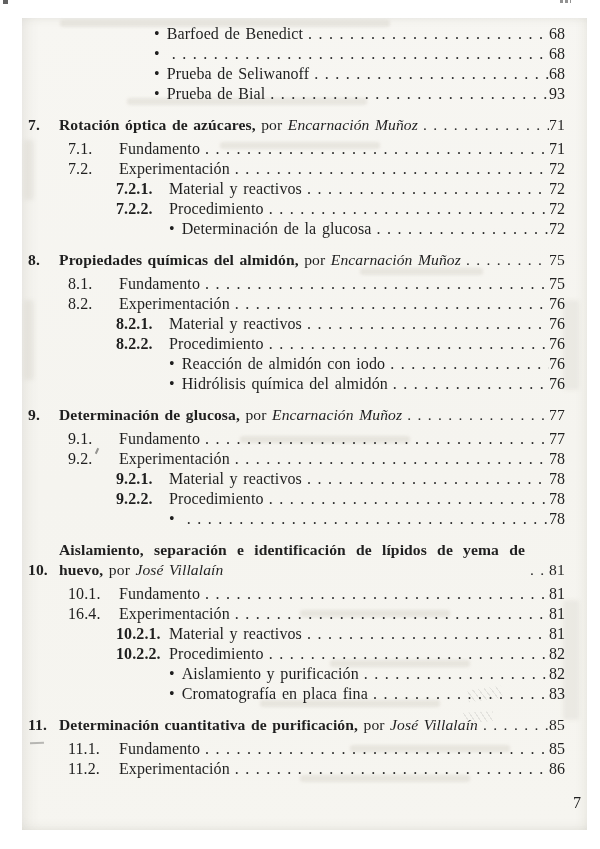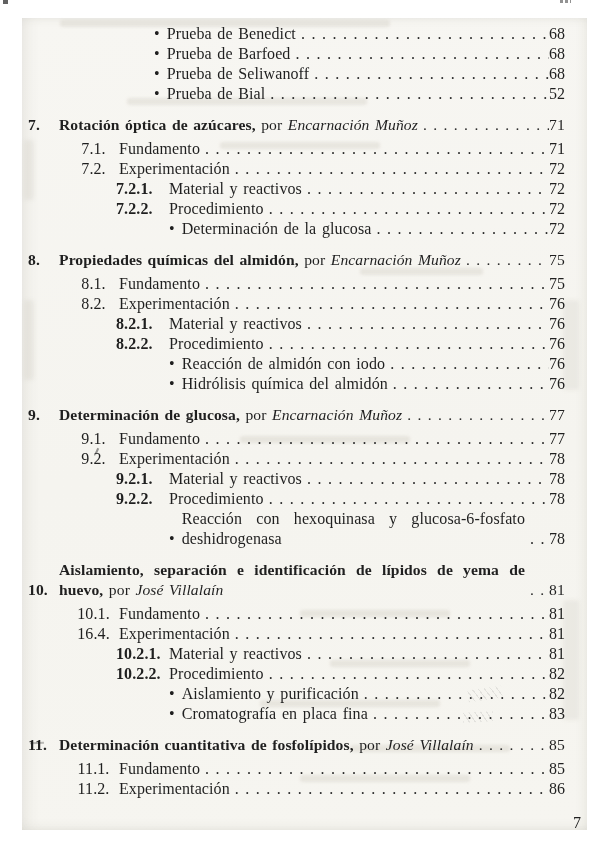--- a/index.html
+++ b/index.html
@@ -26,21 +26,21 @@
     padding:0 3px 0 5px;letter-spacing:.5px;color:#2a2a2a;}
   .page{flex:none;width:32px;}
   .bullet-glyph{flex:none;padding-right:7px;}
   
   .row.orphan{padding-left:126px;}
   .row.heading{padding-left:0;font-size:15.6px;margin-bottom:4px;}
   .row.heading .num{width:31px;font-weight:bold;}
   .row.heading b{font-weight:bold;margin-top:48px;}
   .row.heading i{font-style:italic;}
   .row.sub{padding-left:40px;}
-  .row.sub .num{width:51px;text-align:center;}
+  .row.sub .num{width:51px;}
   .row.subsub{padding-left:88px;}
   .row.subsub .num{width:53px;font-weight:bold;}
   .row.bullet3{padding-left:141px;}
   .section{margin-top:11px;}
   .footer-row{display:flex;justify-content:flex-end;margin-top:14px;line-height:20px;font-size:16px;}
   .footer-row .page{width:32px;text-align:right;}
   
   .ghost{position:absolute;background:rgba(128,122,98,.12);filter:blur(1.6px);border-radius:3px;}
   .ghost.soft{background:rgba(128,122,98,.09);filter:blur(2.2px);}
   .g1{left:38px;top:2px;width:330px;height:7px;}
@@ -90,41 +90,40 @@
   <div class="ghost soft rm2"></div>
   <div class="scribble sc1"></div>
   <div class="scribble sc2"></div>
   <div class="tick"></div>
   <div class="mark-11"></div>
 
   <div class="content">
     <div>
         <div class="row orphan">
           <span class="bullet-glyph">•</span>
-          <span class="text"><span>Prueba de Benedict</span> </span>
+          <span class="text"><span>Barfoed de Benedict</span> </span>
           <span class="lead-dots">. . . . . . . . . . . . . . . . . . . . . . . . . . . . . . . . . . . . . . . . . . . . . . . . . . . . . . . . . . . . . . . . . . . . . . . . . . . . . . . . . . . . . . . . . . . . . . . . . . . . . . . . . . . . . . . . . . . . . . . . . . . . . . . . . . . . . . . . . . . . </span>
           <span class="page">68</span>
         </div>
         <div class="row orphan">
           <span class="bullet-glyph">•</span>
-          <span class="text"><span>Prueba de Barfoed</span> </span>
           <span class="lead-dots">. . . . . . . . . . . . . . . . . . . . . . . . . . . . . . . . . . . . . . . . . . . . . . . . . . . . . . . . . . . . . . . . . . . . . . . . . . . . . . . . . . . . . . . . . . . . . . . . . . . . . . . . . . . . . . . . . . . . . . . . . . . . . . . . . . . . . . . . . . . . </span>
           <span class="page">68</span>
         </div>
         <div class="row orphan">
           <span class="bullet-glyph">•</span>
           <span class="text"><span>Prueba de Seliwanoff</span> </span>
           <span class="lead-dots">. . . . . . . . . . . . . . . . . . . . . . . . . . . . . . . . . . . . . . . . . . . . . . . . . . . . . . . . . . . . . . . . . . . . . . . . . . . . . . . . . . . . . . . . . . . . . . . . . . . . . . . . . . . . . . . . . . . . . . . . . . . . . . . . . . . . . . . . . . . . </span>
           <span class="page">68</span>
         </div>
         <div class="row orphan">
           <span class="bullet-glyph">•</span>
           <span class="text"><span>Prueba de Bial</span> </span>
           <span class="lead-dots">. . . . . . . . . . . . . . . . . . . . . . . . . . . . . . . . . . . . . . . . . . . . . . . . . . . . . . . . . . . . . . . . . . . . . . . . . . . . . . . . . . . . . . . . . . . . . . . . . . . . . . . . . . . . . . . . . . . . . . . . . . . . . . . . . . . . . . . . . . . . </span>
-          <span class="page">52</span>
+          <span class="page">93</span>
         </div>
         <div class="section">
           <div class="row heading">
             <span class="num">7.</span>
             <span class="text"><b>Rotación óptica de azúcares,</b> <span>por</span> <i>Encarnación Muñoz</i> </span>
             <span class="lead-dots">. . . . . . . . . . . . . . . . . . . . . . . . . . . . . . . . . . . . . . . . . . . . . . . . . . . . . . . . . . . . . . . . . . . . . . . . . . . . . . . . . . . . . . . . . . . . . . . . . . . . . . . . . . . . . . . . . . . . . . . . . . . . . . . . . . . . . . . . . . . . </span>
             <span class="page">71</span>
           </div>
           <div class="row sub">
             <span class="num">7.1.</span>
@@ -227,21 +226,20 @@
             <span class="page">78</span>
           </div>
           <div class="row subsub">
             <span class="num">9.2.2.</span>
             <span class="text"><span>Procedimiento</span> </span>
             <span class="lead-dots">. . . . . . . . . . . . . . . . . . . . . . . . . . . . . . . . . . . . . . . . . . . . . . . . . . . . . . . . . . . . . . . . . . . . . . . . . . . . . . . . . . . . . . . . . . . . . . . . . . . . . . . . . . . . . . . . . . . . . . . . . . . . . . . . . . . . . . . . . . . . </span>
             <span class="page">78</span>
           </div>
           <div class="row bullet3">
             <span class="bullet-glyph">•</span>
-            <span class="text"><span>Reacción con hexoquinasa y glucosa-6-fosfato deshidrogenasa</span> </span>
             <span class="lead-dots">. . . . . . . . . . . . . . . . . . . . . . . . . . . . . . . . . . . . . . . . . . . . . . . . . . . . . . . . . . . . . . . . . . . . . . . . . . . . . . . . . . . . . . . . . . . . . . . . . . . . . . . . . . . . . . . . . . . . . . . . . . . . . . . . . . . . . . . . . . . . </span>
             <span class="page">78</span>
           </div>
         </div>
         <div class="section">
           <div class="row heading">
             <span class="num">10.</span>
             <span class="text"><b>Aislamiento, separación e identificación de lípidos de yema de huevo,</b> <span>por</span> <i>José Villalaín</i> </span>
             <span class="lead-dots">. . . . . . . . . . . . . . . . . . . . . . . . . . . . . . . . . . . . . . . . . . . . . . . . . . . . . . . . . . . . . . . . . . . . . . . . . . . . . . . . . . . . . . . . . . . . . . . . . . . . . . . . . . . . . . . . . . . . . . . . . . . . . . . . . . . . . . . . . . . . </span>
             <span class="page">81</span>
@@ -279,21 +277,21 @@
           <div class="row bullet3">
             <span class="bullet-glyph">•</span>
             <span class="text"><span>Cromatografía en placa fina</span> </span>
             <span class="lead-dots">. . . . . . . . . . . . . . . . . . . . . . . . . . . . . . . . . . . . . . . . . . . . . . . . . . . . . . . . . . . . . . . . . . . . . . . . . . . . . . . . . . . . . . . . . . . . . . . . . . . . . . . . . . . . . . . . . . . . . . . . . . . . . . . . . . . . . . . . . . . . </span>
             <span class="page">83</span>
           </div>
         </div>
         <div class="section">
           <div class="row heading">
             <span class="num">11.</span>
-            <span class="text"><b>Determinación cuantitativa de fosfolípidos,</b> <span>por</span> <i>José Villalaín</i> </span>
+            <span class="text"><b>Determinación cuantitativa de purificación,</b> <span>por</span> <i>José Villalaín</i> </span>
             <span class="lead-dots">. . . . . . . . . . . . . . . . . . . . . . . . . . . . . . . . . . . . . . . . . . . . . . . . . . . . . . . . . . . . . . . . . . . . . . . . . . . . . . . . . . . . . . . . . . . . . . . . . . . . . . . . . . . . . . . . . . . . . . . . . . . . . . . . . . . . . . . . . . . . </span>
             <span class="page">85</span>
           </div>
           <div class="row sub">
             <span class="num">11.1.</span>
             <span class="text"><span>Fundamento</span> </span>
             <span class="lead-dots">. . . . . . . . . . . . . . . . . . . . . . . . . . . . . . . . . . . . . . . . . . . . . . . . . . . . . . . . . . . . . . . . . . . . . . . . . . . . . . . . . . . . . . . . . . . . . . . . . . . . . . . . . . . . . . . . . . . . . . . . . . . . . . . . . . . . . . . . . . . . </span>
             <span class="page">85</span>
           </div>
           <div class="row sub">

